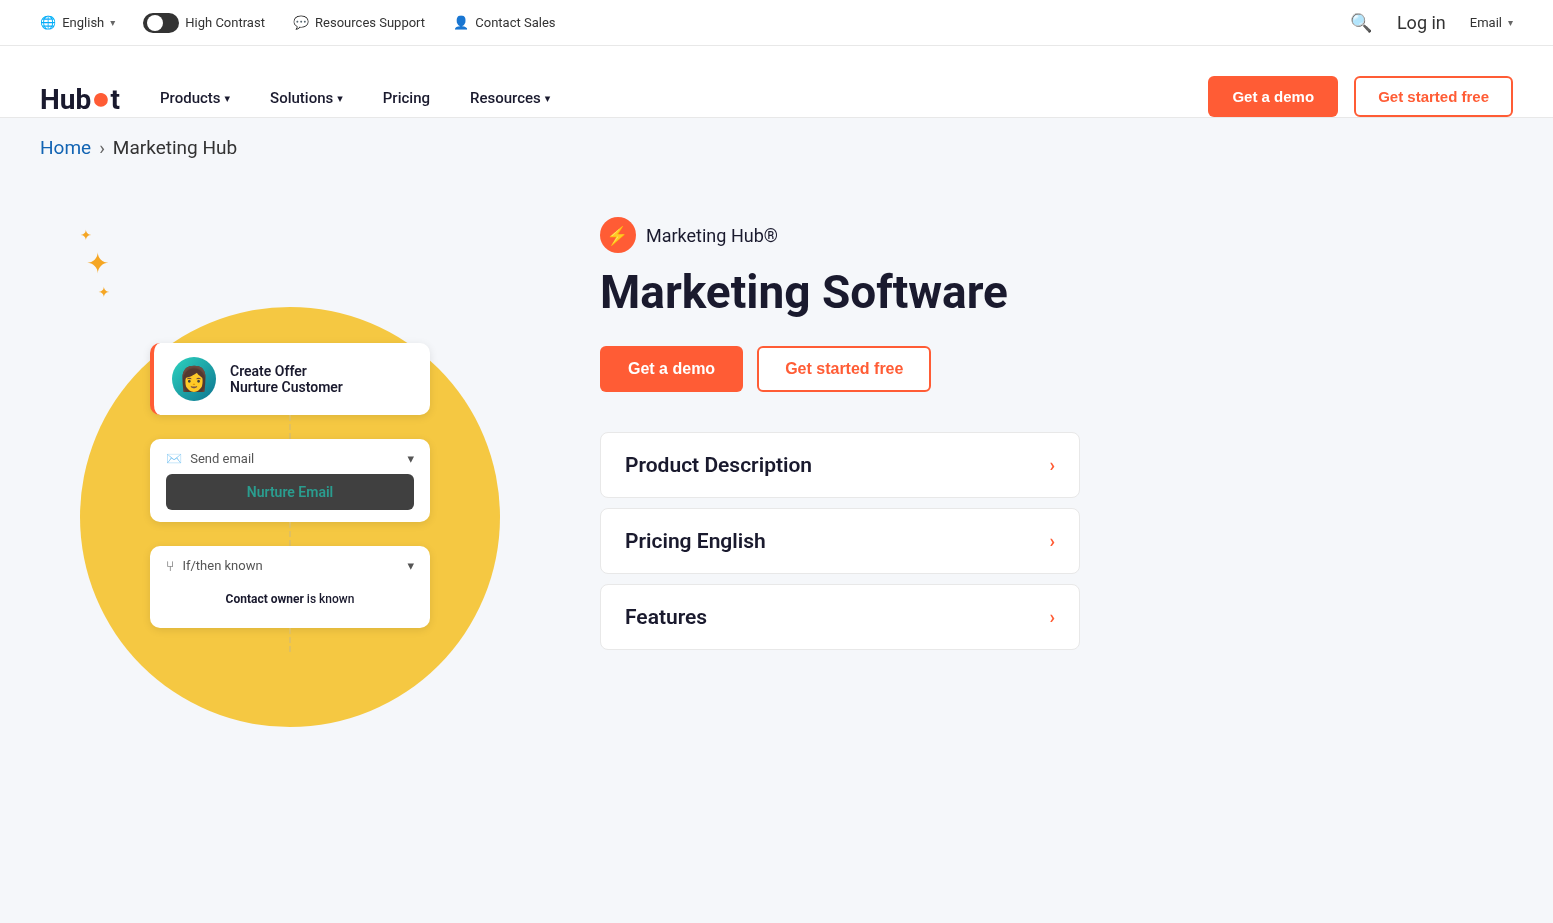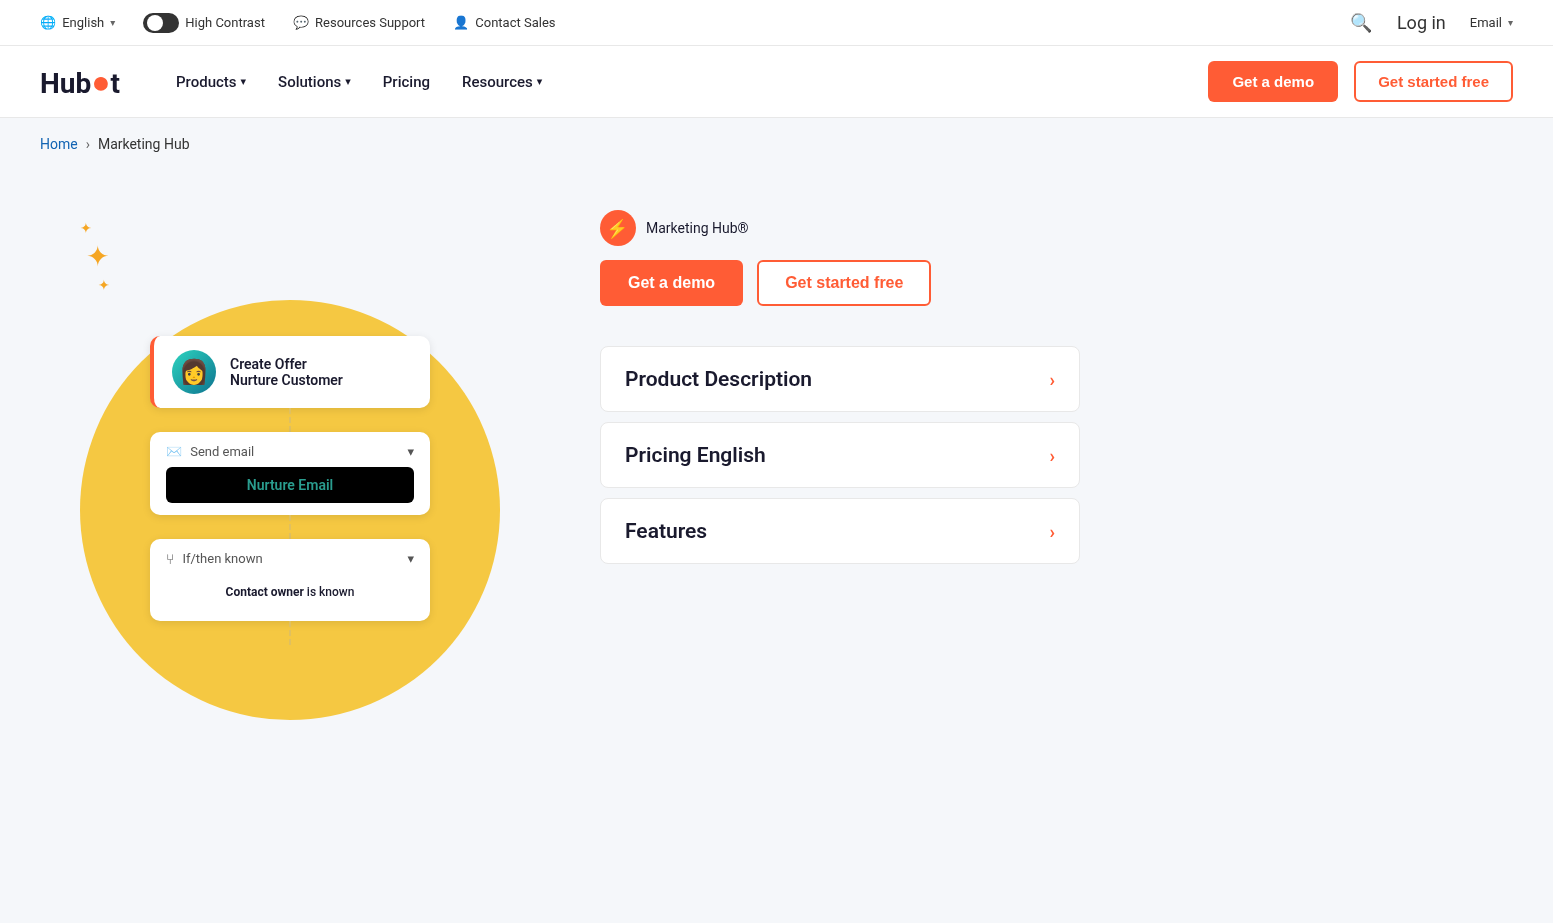--- a/index.html
+++ b/index.html
@@ -38,29 +38,29 @@
       background: #fff;
       border-radius: 50%;
       margin-left: 2px;
     }
 
     
     .main-nav {
       background: #fff;
       border-bottom: 1px solid #e8e8e8;
       display: flex;
-      align-items: center;
+      align-items: flex-end;
       justify-content: space-between;
       padding: 0 40px;
       height: 72px;
     }
     .nav-left { display: flex; align-items: center; gap: 40px; }
     .logo { display: flex; align-items: center; }
     .logo-text { font-size: 28px; font-weight: 700; color: #1a1a2e; }
-    .nav-links { display: flex; align-items: center; gap: 32px; margin-left: 16px; }
+    .nav-links { display: flex; align-items: center; gap: 40px; }
     .nav-link { font-size: 15px; font-weight: 500; color: #1a1a2e; text-decoration: none; cursor: pointer; display: flex; align-items: center; gap: 4px; }
     .nav-link .chevron { font-size: 11px; }
     .nav-right { display: flex; align-items: center; gap: 16px; }
     .btn-demo {
       background: #ff5c35;
       color: #fff;
       border: none;
       border-radius: 6px;
       padding: 12px 24px;
       font-size: 15px;
@@ -78,21 +78,21 @@
       cursor: pointer;
     }
     .search-icon-btn { background: none; border: none; cursor: pointer; font-size: 18px; color: #1a1a2e; }
 
     
     .breadcrumb {
       padding: 18px 40px;
       display: flex;
       align-items: center;
       gap: 8px;
-      font-size: 14px;
+      font-size: 19px;
       background: #f5f7fa;
     }
     .breadcrumb a { color: #1264b3; text-decoration: none; }
     .breadcrumb-sep { color: #666; }
     .breadcrumb-current { color: #333; }
 
     
     .main-content {
       display: flex;
       padding: 20px 40px 60px;
@@ -183,21 +183,21 @@
     .action-header {
       display: flex;
       align-items: center;
       justify-content: space-between;
       margin-bottom: 8px;
       color: #555;
       font-size: 13px;
     }
     .action-header-left { display: flex; align-items: center; gap: 8px; }
     .action-body {
-      background: #000000;
+      background: #404040;
       border-radius: 6px;
       padding: 10px;
       text-align: center;
       color: #2a9d8f;
       font-size: 14px;
       font-weight: 600;
     }
 
     .branch-card {
       background: #fff;
@@ -241,21 +241,21 @@
       width: 36px;
       height: 36px;
       background: #ff5c35;
       border-radius: 50%;
       display: flex;
       align-items: center;
       justify-content: center;
       color: #fff;
       font-size: 18px;
     }
-    .badge-label { font-size: 14px; color: #1a1a2e; font-weight: 400; }
+    .badge-label { font-size: 18px; color: #1a1a2e; font-weight: 400; }
     .page-heading { font-size: 46px; font-weight: 700; color: #1a1a2e; margin-bottom: 28px; line-height: 1.1; }
 
     .hero-buttons { display: flex; gap: 14px; margin-bottom: 40px; }
     .hero-btn-demo {
       background: #ff5c35;
       color: #fff;
       border: none;
       border-radius: 6px;
       padding: 14px 28px;
       font-size: 16px;
@@ -418,20 +418,21 @@
     </div>
   </div>
 
   <div class="content-col">
 
     <div class="product-badge">
       <div class="badge-icon">⚡</div>
       <span class="badge-label">Marketing Hub®</span>
     </div>
 
+    <h1 class="page-heading">Marketing Software</h1>
 
     <div class="hero-buttons">
       <button class="hero-btn-demo">Get a demo</button>
       <button class="hero-btn-started">Get started free</button>
     </div>
 
     <div class="accordion-list">
       <div class="accordion-item">
         <span class="accordion-label">Product Description</span>
         <span class="accordion-chevron">›</span>

